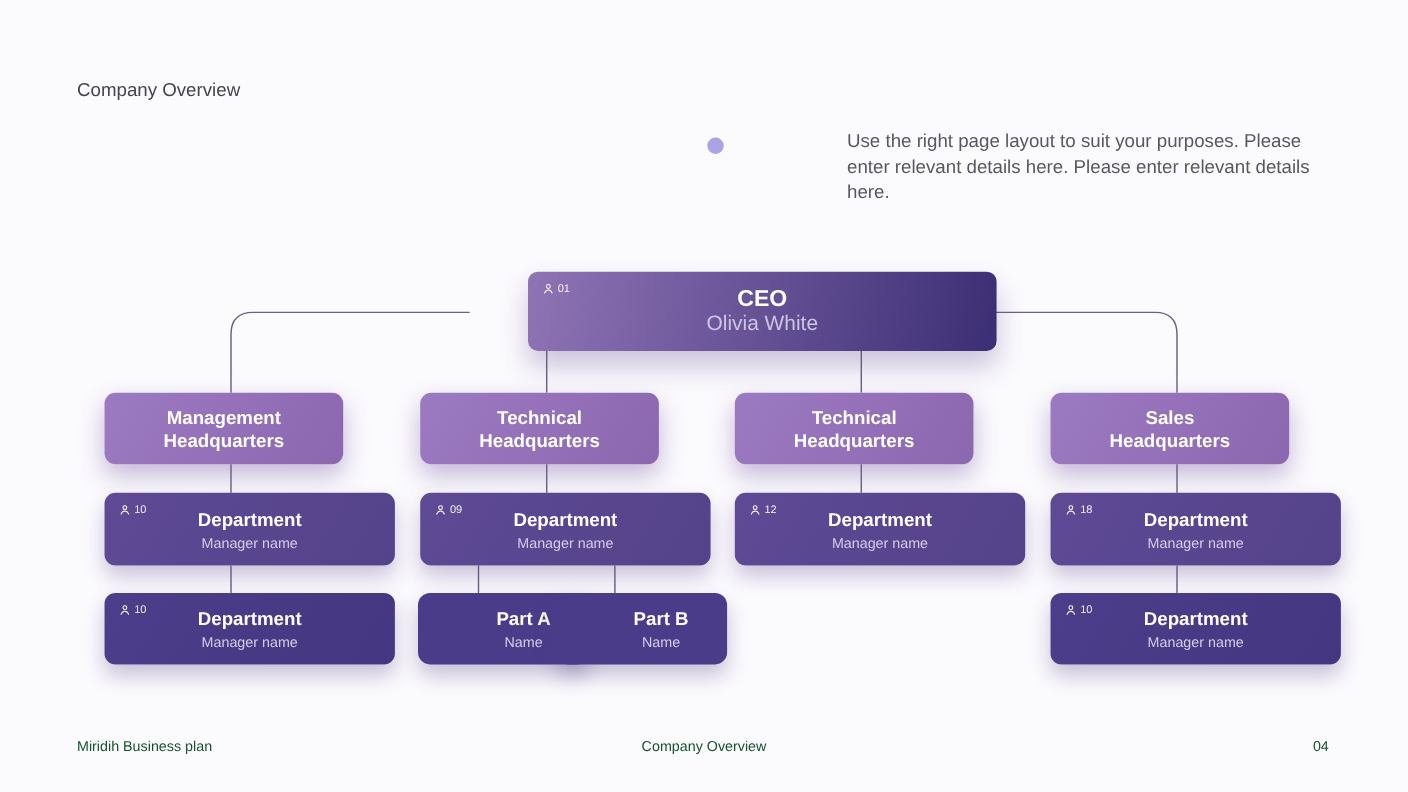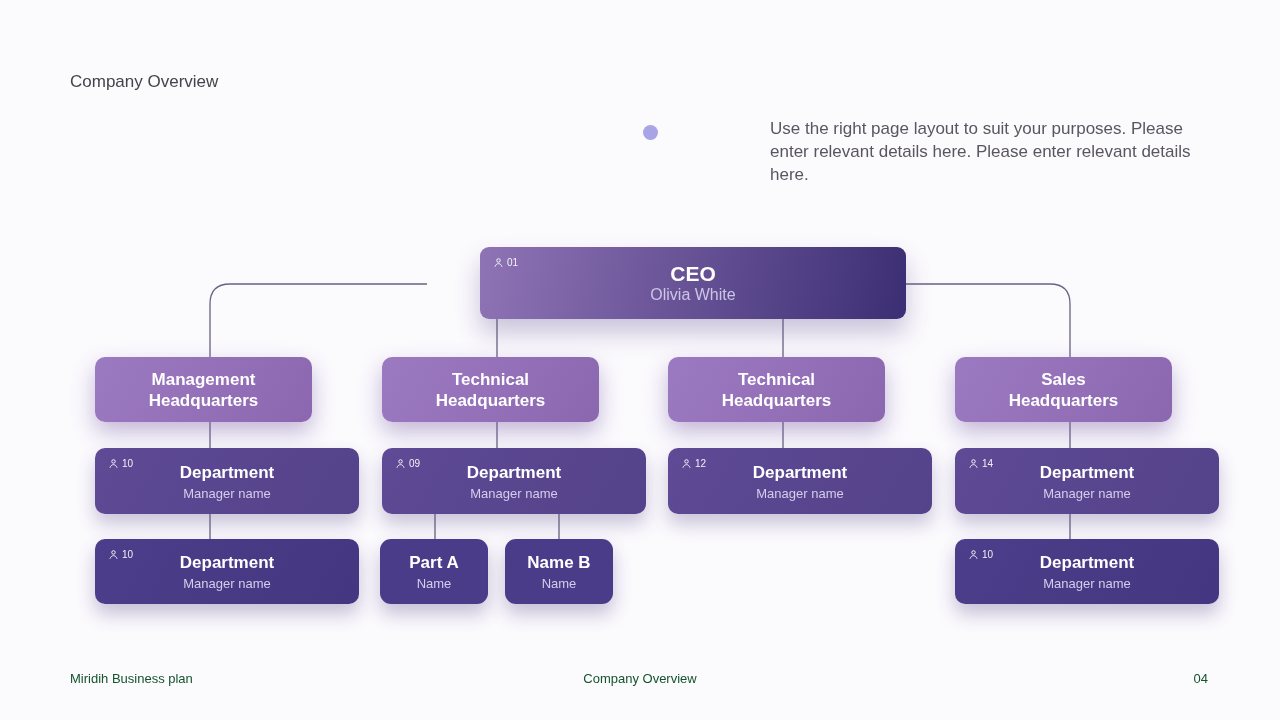--- a/index.html
+++ b/index.html
@@ -39,42 +39,43 @@
   .node-title{font-size:17px;font-weight:700;line-height:21px;}
   .node-sub{font-size:13px;color:#d5cdeb;margin-top:3px;}
 
   .ceo{
     left:444px;top:247px;width:426px;height:72px;border-radius:9px;
     background:linear-gradient(100deg,var(--ceo-start,#8f74b5) 0%,var(--ceo-end,#3c2e74) 100%);
     box-shadow:0 14px 24px rgba(90,70,140,.30);
     margin-left:36px;
   }
   .ceo .node-title{font-size:21px;}
-  .ceo .node-sub{font-size:16px;margin-top:2px;color:#cdc5e5;}
+  .ceo .node-sub{font-size:19px;margin-top:2px;color:#cdc5e5;}
 
   .hq{
     top:357px;width:217px;height:65px;
     background:linear-gradient(120deg,var(--hq-start,#9c7ac1),var(--hq-end,#8b67b0));
     box-shadow:0 10px 22px rgba(112,82,160,.40);
   }
   .dept{width:264px;height:66px;}
   .dept.row1{
     top:448px;
     background:linear-gradient(120deg,var(--dept-row1,#5e4a95),#54428a);
     box-shadow:0 10px 18px rgba(90,70,140,.30);
   }
   .dept.row2{
     top:539px;height:65px;
     background:linear-gradient(120deg,var(--dept-row2,#4c3e8a),#443680);
     box-shadow:0 10px 18px rgba(80,60,130,.30);
   }
   .part{
-    top:539px;width:108px;height:65px;border-radius:11px;
+    top:539px;width:120px;height:65px;border-radius:11px;
     background:var(--part,#4b3c8a);
     box-shadow:0 10px 18px rgba(80,60,130,.30);
+    padding-left:36px;
   }
   .pos-mgmt{left:95px}.pos-tech{left:382px}.pos-prod{left:668px}.pos-sales{left:955px}
   .part-a{left:380px}.part-b{left:505px}
   
   .footer-item{position:absolute;top:671px;font-size:13px;color:#14532d;}
   .footer-left{left:70px;}
   .footer-center{left:50%;transform:translateX(-50%);}
   .footer-right{right:72px;}
 </style>
 </head>
@@ -175,21 +176,21 @@
   </div>
 
   <div class="node dept row1 pos-sales">
     <span class="badge">
       <span>
         <svg width="11" height="11" viewBox="0 0 24 24" stroke="#fff" fill="none" stroke-width="2">
             <circle cx="12" cy="7.5" r="3.8"></circle>
             <path d="M4.5 20.5c1.6-4 4.3-6 7.5-6s5.9 2 7.5 6" stroke-linecap="round"></path>
           </svg>
       </span>
-      <span>14</span>
+      <span>18</span>
     </span>
     <div class="node-title">Department</div>
     <div class="node-sub">Manager name</div>
   </div>
 
   <div class="node dept row2 pos-mgmt">
     <span class="badge">
       <span>
         <svg width="11" height="11" viewBox="0 0 24 24" stroke="#fff" fill="none" stroke-width="2">
             <circle cx="12" cy="7.5" r="3.8"></circle>
@@ -214,21 +215,21 @@
     </span>
     <div class="node-title">Department</div>
     <div class="node-sub">Manager name</div>
   </div>
 
   <div class="node part part-a">
     <div class="node-title">Part A</div>
     <div class="node-sub">Name</div>
   </div>
   <div class="node part part-b">
-    <div class="node-title">Name B</div>
+    <div class="node-title">Part B</div>
     <div class="node-sub">Name</div>
   </div>
 
   <div class="footer-item footer-left">Miridih Business plan</div>
   <div class="footer-item footer-center">Company Overview</div>
   <div class="footer-item footer-right">04</div>
 
 </div>
 
 </body></html>

